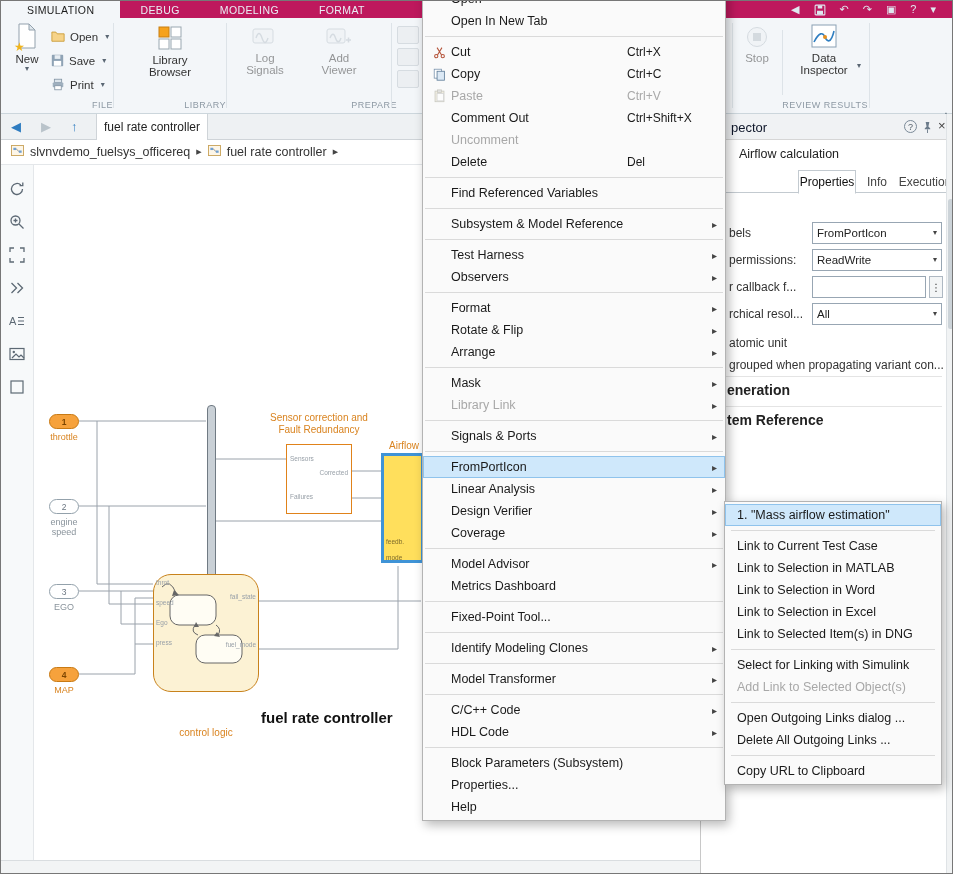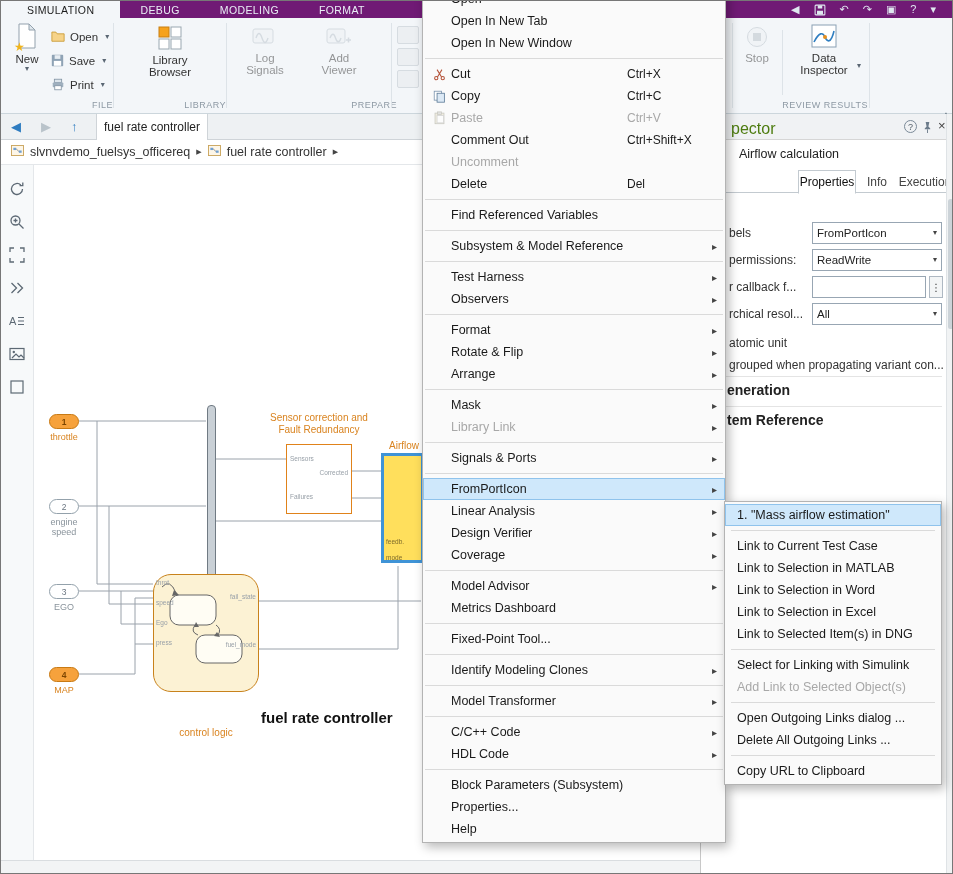--- a/index.html
+++ b/index.html
@@ -1,21 +1,21 @@
 <!DOCTYPE html>
 <html><head>
 <meta charset="utf-8">
 <style>
   *{margin:0;padding:0;box-sizing:border-box;}
   html,body{width:953px;height:874px;background:#fff;}
   body{font-family:"Liberation Sans",sans-serif;position:relative;overflow:hidden;}
   #app{position:absolute;inset:0;border:1px solid #777;overflow:hidden;background:#fff;}
 
   
-  .topbar{position:absolute;left:0;top:0;right:0;height:17px;background:#701a75;display:flex;align-items:stretch;z-index:5;}
+  .topbar{position:absolute;left:0;top:0;right:0;height:17px;background:#be185d;display:flex;align-items:stretch;z-index:5;}
   .ts-tab{color:#e8eef5;font-size:10.5px;display:flex;align-items:center;padding:0 20px;letter-spacing:.4px;cursor:default;}
   .ts-tab.active{background:#f3f6f9;color:#1c1c1c;padding:0 26px;}
   .qicons{margin-left:auto;display:flex;align-items:center;gap:14px;padding-right:16px;}
   .qi{color:#dfe8f0;font-size:11px;line-height:1;}
   .qi svg{display:block;}
 
   
   .ribbon{position:absolute;top:17px;left:0;right:0;height:96px;background:#f3f6f9;border-bottom:1px solid #ccd6dc;z-index:4;}
   .vdiv{position:absolute;top:5px;bottom:5px;width:1px;background:#dde3e8;}
   .grp-label{position:absolute;bottom:3px;font-size:9px;color:#8d99a4;letter-spacing:.5px;text-align:right;}
@@ -55,21 +55,21 @@
   .airflow-block{position:absolute;left:380px;top:452px;width:43px;height:110px;background:#ffdf5c;border:3px solid #3f93d6;z-index:2;}
   .airflow-label{position:absolute;left:378px;top:439px;width:50px;text-align:center;font-size:10px;color:#d9831f;z-index:2;}
   .chart-block{position:absolute;left:152px;top:573px;width:106px;height:118px;background:#fcf2d4;border:1.5px solid #c8821c;border-radius:18px;z-index:2;}
   .chart-label{position:absolute;left:152px;top:694px;width:106px;text-align:center;font-size:10px;color:#d9831f;z-index:2;margin-top:32px;}
   .model-title{position:absolute;left:260px;top:708px;font-size:15px;font-weight:bold;color:#111;z-index:2;}
   .hscroll{position:absolute;left:0;top:859px;width:699px;height:13px;background:#f2f4f5;border-top:1px solid #d9dde0;z-index:2;}
 
   
   .inspector{position:absolute;left:699px;top:113px;width:254px;height:759px;background:#fff;border-left:1px solid #c8c8c8;z-index:10;}
   .insp-head{position:absolute;left:0;top:0;right:0;height:26px;background:#f0f2f4;border-bottom:1px solid #d6d6d6;}
-  .insp-title{position:absolute;left:30px;top:6px;font-size:16px;color:#4d7c0f;}
+  .insp-title{position:absolute;left:30px;top:6px;font-size:13px;color:#0f172a;}
   .insp-help{position:absolute;left:203px;top:6px;width:13px;height:13px;border:1px solid #7b8a98;border-radius:50%;font-size:9px;color:#55606a;display:flex;align-items:center;justify-content:center;}
   .insp-pin{position:absolute;left:221px;top:6px;}
   .insp-close{position:absolute;left:237px;top:4px;font-size:13px;color:#444;}
   .insp-name{position:absolute;left:38px;top:33px;font-size:12.5px;color:#222;}
   .insp-tabs{position:absolute;left:0;top:55px;right:8px;height:24px;border-bottom:1px solid #c3cad0;}
   .insp-tab{position:absolute;top:2px;height:22px;display:flex;align-items:center;justify-content:center;font-size:12px;color:#444;}
   .insp-tab.active{background:#fff;border:1px solid #c3cad0;border-bottom:1px solid #fff;color:#111;top:1px;height:24px;}
   .insp-row{position:absolute;left:0;right:10px;height:27px;}
   .insp-lbl{position:absolute;left:28px;top:6px;font-size:12px;color:#333;white-space:nowrap;}
   .sel{position:absolute;left:111px;top:2px;width:130px;height:22px;background:#fff;border:1px solid #98a6b3;display:flex;align-items:center;justify-content:space-between;padding:0 4px;font-size:11.5px;color:#222;}
@@ -444,24 +444,20 @@
 
   <div class="menu with-icons" id="context-menu">
       <div class="menu-item">
         <span class="mi-icon"></span>
         <span class="mi-label">Open</span>
       </div>
       <div class="menu-item">
         <span class="mi-icon"></span>
         <span class="mi-label">Open In New Tab</span>
       </div>
-      <div class="menu-item">
-        <span class="mi-icon"></span>
-        <span class="mi-label">Open In New Window</span>
-      </div>
       <div class="menu-sep"></div>
       <div class="menu-item">
         <span class="mi-icon"><svg width="13" height="13" viewBox="0 0 16 16" fill="none" stroke="#b5543a" stroke-width="1.3">
             <circle cx="4" cy="12.5" r="2"></circle>
             <circle cx="12" cy="12.5" r="2"></circle>
             <path d="M5.5 11L11 2M10.5 11L5 2"></path>
           </svg></span>
         <span class="mi-label">Cut</span>
         <span class="mi-short">Ctrl+X</span>
       </div>

